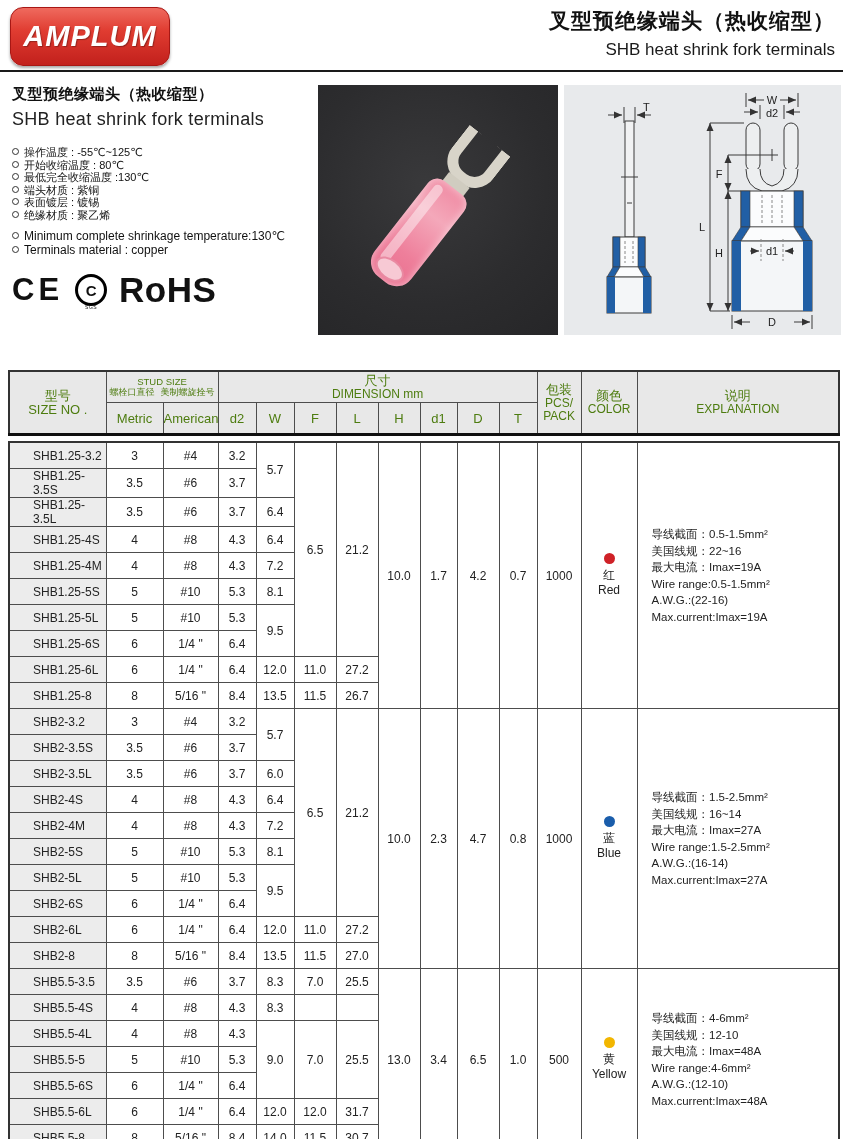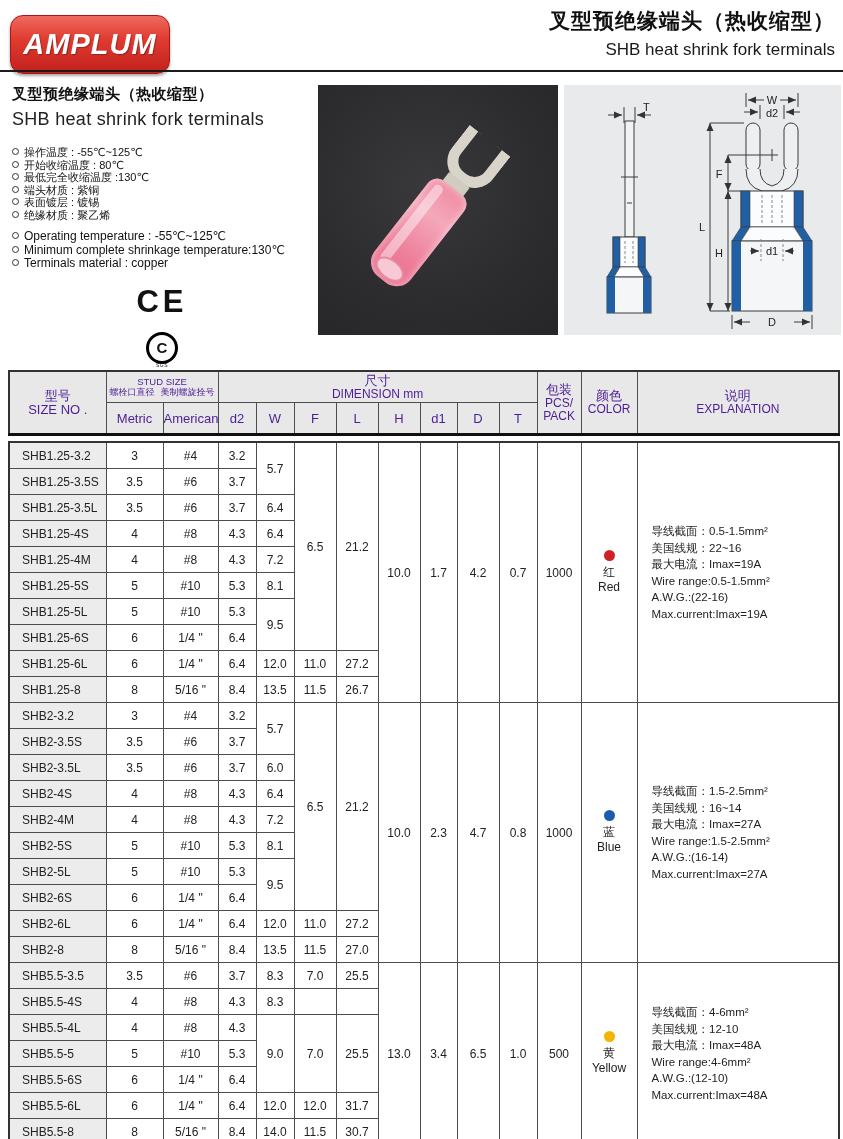--- a/index.html
+++ b/index.html
@@ -1,20 +1,20 @@
 <!DOCTYPE html>
 <html><head>
 <meta charset="utf-8">
 <style>
   html,body{margin:0;padding:0;background:#fff;}
   .page{position:relative;width:843px;height:1139px;background:#fff;overflow:hidden;
         font-family:"Liberation Sans","DejaVu Sans",sans-serif;color:#111;}
 
   
-  .logo{position:absolute;left:10px;top:15px;width:158px;height:57px;border-radius:13px;
+  .logo{position:absolute;left:10px;top:7px;width:158px;height:57px;border-radius:13px;
         background:linear-gradient(180deg,#ef6a5e 0%,#e03c31 40%,#c2201c 100%);
         border:1px solid #a81714;box-shadow:0 2px 3px rgba(0,0,0,.35);
         display:flex;align-items:center;justify-content:center;}
   .logo-text{color:#fff;font-weight:bold;font-style:italic;font-size:29px;letter-spacing:1px;
         text-shadow:1px 1px 1px rgba(0,0,0,.3);}
   .doc-titles{position:absolute;right:8px;top:7px;text-align:right;}
   .doc-title-cn{font-size:21px;font-weight:bold;letter-spacing:1px;}
   .doc-title-en{font-size:17px;margin-top:5px;color:#1a1a1a;}
   .rule{position:absolute;left:0;right:0;top:70px;height:2px;background:#1a1a1a;}
 
@@ -22,21 +22,21 @@
   .info-row{position:absolute;left:12px;top:85px;width:823px;height:250px;display:flex;}
   .info-left{width:300px;flex:none;}
   .cn-title{font-size:15px;font-weight:bold;letter-spacing:.5px;}
   .en-title{font-size:18px;margin-top:5px;color:#222;letter-spacing:.3px;}
   .blist{list-style:none;margin:0;padding:0;}
   .blist.cn{margin-top:16px;font-size:11px;line-height:12.5px;}
   .blist.en{margin-top:9px;font-size:12px;line-height:13.5px;}
   .blist li{white-space:nowrap;}
   .bullet{display:inline-block;width:5px;height:5px;border:1.2px solid #333;border-radius:50%;
           margin-right:5px;vertical-align:1px;}
-  .certs{margin-top:13px;display:flex;align-items:center;gap:12px;flex-direction:column;}
+  .certs{margin-top:13px;display:flex;align-items:center;gap:12px;}
   .ce{font-size:31px;font-weight:bold;letter-spacing:4px;}
   .cert-badge{position:relative;width:26px;height:26px;border:3px solid #000;border-radius:50%;
           display:flex;align-items:center;justify-content:center;font-weight:bold;font-size:15px;}
   .cert-sub{position:absolute;left:50%;bottom:-7px;transform:translateX(-50%);
           font-size:5px;font-weight:normal;letter-spacing:.5px;}
   .rohs{font-size:35px;font-weight:bold;letter-spacing:.5px;}
 
   
   .photo{width:240px;height:250px;flex:none;margin-left:6px;position:relative;overflow:hidden;
          background:radial-gradient(circle at 45% 40%,#39393b 0%,#2c2c2e 60%,#262628 100%);}
@@ -56,30 +56,30 @@
   
   .diagram{flex:none;width:277px;height:250px;margin-left:6px;}
   .diagram svg{display:block;}
   .dim-label{font-size:11px;fill:#222;}
 
   
   .tables{position:absolute;left:8px;top:370px;width:830px;}
   table.spec{border-collapse:collapse;table-layout:fixed;width:830px;}
   .spec th,.spec td{border:1px solid #4d4d4d;overflow:hidden;padding:0;vertical-align:middle;}
   .spec-head{border:2px solid #333;border-bottom:3px solid #101010;}
-  .spec-head th{background:#e8e8e8;font-weight:normal;color:#4c1d95;}
+  .spec-head th{background:#e8e8e8;font-weight:normal;color:#4d7c0f;}
   .spec-head tr.r1 th{height:30px;}
   .spec-head tr.r2 th{height:30px;font-size:13px;}
   .h-cn{font-size:13px;line-height:14px;}
   .h-en{font-size:12px;line-height:13px;}
   .h-small{font-size:9.5px;line-height:11px;}
   .stud-cn{display:flex;justify-content:space-between;padding:0 3px;font-size:9px;line-height:11px;}
   .spec-body{border:2px solid #333;margin-top:5px;}
   .spec-body td{height:25px;font-size:12px;text-align:center;background:#fff;color:#222;}
-  .spec-body td.item-cell{background:#ececec;text-align:left;padding-left:12px;}
+  .spec-body td.item-cell{background:#ececec;text-align:left;padding-left:23px;}
   .spec-body td.expl-cell{text-align:left;padding-left:14px;font-size:11.5px;line-height:16.5px;}
   .spec-body td.color-cell{font-size:12px;line-height:15px;}
   .dot{display:inline-block;width:11px;height:11px;border-radius:50%;}
 </style>
 </head>
 <body>
 
 <div class="page">
 
   <div class="logo">
@@ -97,21 +97,20 @@
       <div class="en-title">SHB heat shrink fork terminals</div>
       <ul class="blist cn" id="cn-list">
           <li><span class="bullet"></span><span>操作温度 : -55℃~125℃</span></li>
           <li><span class="bullet"></span><span>开始收缩温度 : 80℃</span></li>
           <li><span class="bullet"></span><span>最低完全收缩温度 :130℃</span></li>
           <li><span class="bullet"></span><span>端头材质 : 紫铜</span></li>
           <li><span class="bullet"></span><span>表面镀层 : 镀锡</span></li>
           <li><span class="bullet"></span><span>绝缘材质 : 聚乙烯</span></li>
         </ul>
       <ul class="blist en" id="en-list">
-          <li><span class="bullet"></span><span>Operating temperature : -55℃~125℃</span></li>
           <li><span class="bullet"></span><span>Minimum complete shrinkage temperature:130℃</span></li>
           <li><span class="bullet"></span><span>Terminals material : copper</span></li>
         </ul>
       <div class="certs">
         <span class="ce">CE</span>
         <span class="cert-badge">
           <span>C</span>
           <span class="cert-sub">SGS</span>
         </span>
         <span class="rohs">RoHS</span>

